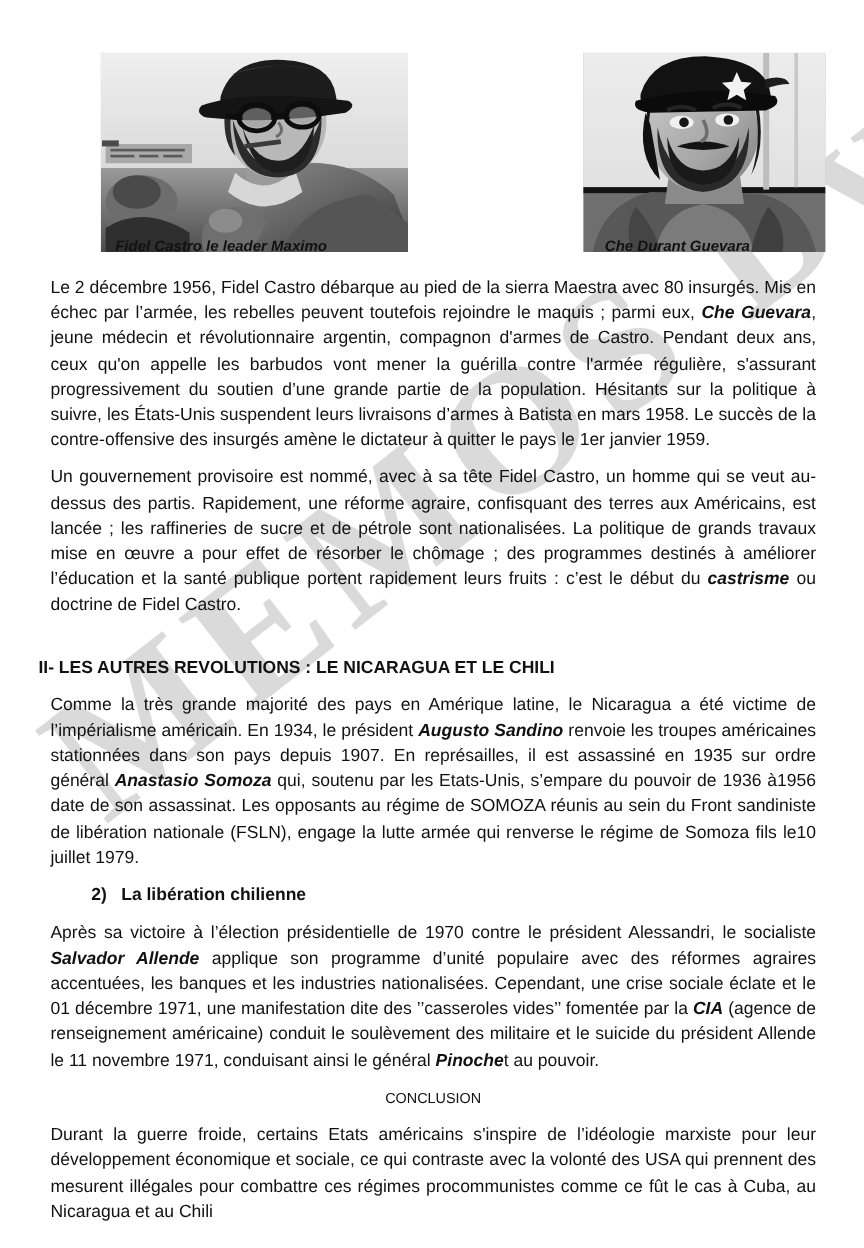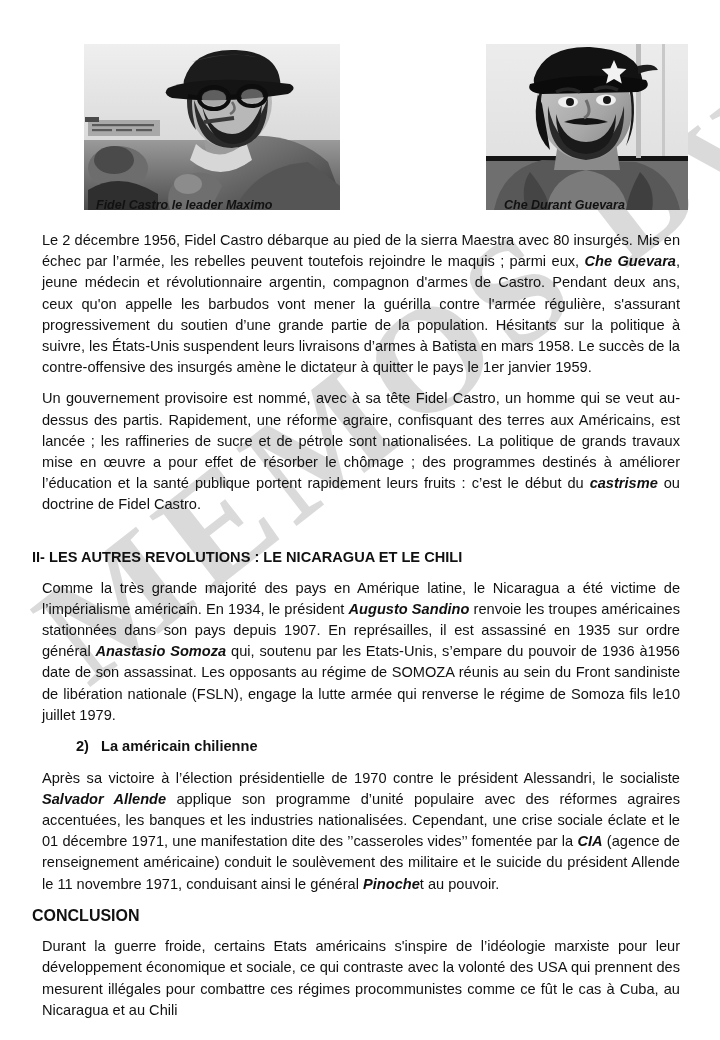--- a/index.html
+++ b/index.html
@@ -107,22 +107,23 @@
   h3.sub-head {
     margin: 0 0 0 44px;
     font-size: 14.6px;
     font-weight: bold;
     line-height: 21.5px;
   }
   h3.sub-head .num { margin-right: 12px; }
 
   .conclusion-head {
     margin: 0;
-    font-size: 16px;
-    font-weight: bold;
+    text-align: center;
+    font-size: 12px;
+    font-weight: normal;
     line-height: 21.5px;
   }
   .bi { font-weight: bold; font-style: italic; }
 </style>
 </head>
 <body>
 
 <div class="watermark-layer">
   <div class="watermark-text">MEMOS By KBD</div>
 </div>
@@ -267,21 +268,21 @@
 
     <p class="para"><span>Le 2 décembre 1956, Fidel Castro débarque au pied de la sierra Maestra avec 80 insurgés. Mis en échec par l’armée, les rebelles peuvent toutefois rejoindre le maquis ; parmi eux,  </span><span class="bi">Che Guevara</span><span>, jeune médecin et révolutionnaire argentin, compagnon d'armes de Castro. Pendant deux ans, ceux qu'on appelle les barbudos vont mener la guérilla contre l'armée régulière, s'assurant progressivement du soutien d’une grande partie de la population. Hésitants sur la politique à suivre, les États-Unis suspendent leurs livraisons d’armes à Batista en mars 1958. Le succès de la contre-offensive des insurgés amène le dictateur à quitter le pays le 1er janvier 1959.</span></p>
 
     <p class="para"><span>Un gouvernement provisoire est nommé, avec à sa tête Fidel Castro, un homme qui se veut au-dessus des partis. Rapidement, une réforme agraire, confisquant des terres aux Américains, est lancée ; les raffineries de sucre et de pétrole sont nationalisées. La politique de grands travaux mise en œuvre a pour effet de résorber le chômage ; des programmes destinés à améliorer l’éducation et la santé publique portent rapidement leurs fruits : c’est le début du  </span><span class="bi">castrisme</span><span> ou doctrine de Fidel Castro.</span></p>
 
     <h2 class="section-head">II- LES AUTRES REVOLUTIONS : LE NICARAGUA ET LE CHILI</h2>
 
 
     <p class="para"><span>Comme la très grande majorité des pays en Amérique latine, le Nicaragua  a été victime de l’impérialisme américain. En 1934, le président </span><span class="bi">Augusto Sandino</span><span> renvoie les troupes américaines stationnées dans son pays depuis 1907. En représailles, il est assassiné en 1935 sur ordre général </span><span class="bi">Anastasio Somoza</span><span> qui, soutenu par les Etats-Unis, s’empare du pouvoir de 1936 à1956 date de son assassinat. Les opposants au régime de SOMOZA réunis  au sein du Front sandiniste de libération nationale (FSLN), engage la lutte armée qui renverse  le régime de Somoza fils le10 juillet 1979.</span></p>
 
-    <h3 class="sub-head"><span class="num">2)</span><span>La américain chilienne</span></h3>
+    <h3 class="sub-head"><span class="num">2)</span><span>La libération chilienne</span></h3>
 
     <p class="para"><span>Après sa victoire à l’élection présidentielle de 1970 contre le président Alessandri, le socialiste </span><span class="bi">Salvador Allende</span><span> applique son programme  d’unité populaire avec des réformes agraires accentuées, les banques et les industries nationalisées. Cependant, une crise sociale éclate et le 01 décembre 1971, une manifestation dite des ’’casseroles vides’’ fomentée par la  </span><span class="bi">CIA</span><span> (agence de renseignement américaine) conduit le soulèvement des militaire et le suicide du président Allende le 11 novembre 1971, conduisant ainsi le général </span><span class="bi">Pinoche</span><span>t au pouvoir.</span></p>
 
     <p class="conclusion-head">CONCLUSION</p>
 
     <p class="para">Durant la guerre froide, certains Etats américains s'inspire de l’idéologie marxiste pour leur développement économique et sociale, ce qui contraste avec la volonté des USA qui prennent des mesurent illégales pour combattre ces régimes procommunistes comme ce fût le cas à Cuba, au Nicaragua et au Chili</p>
 
   </div>
 </div>
 

